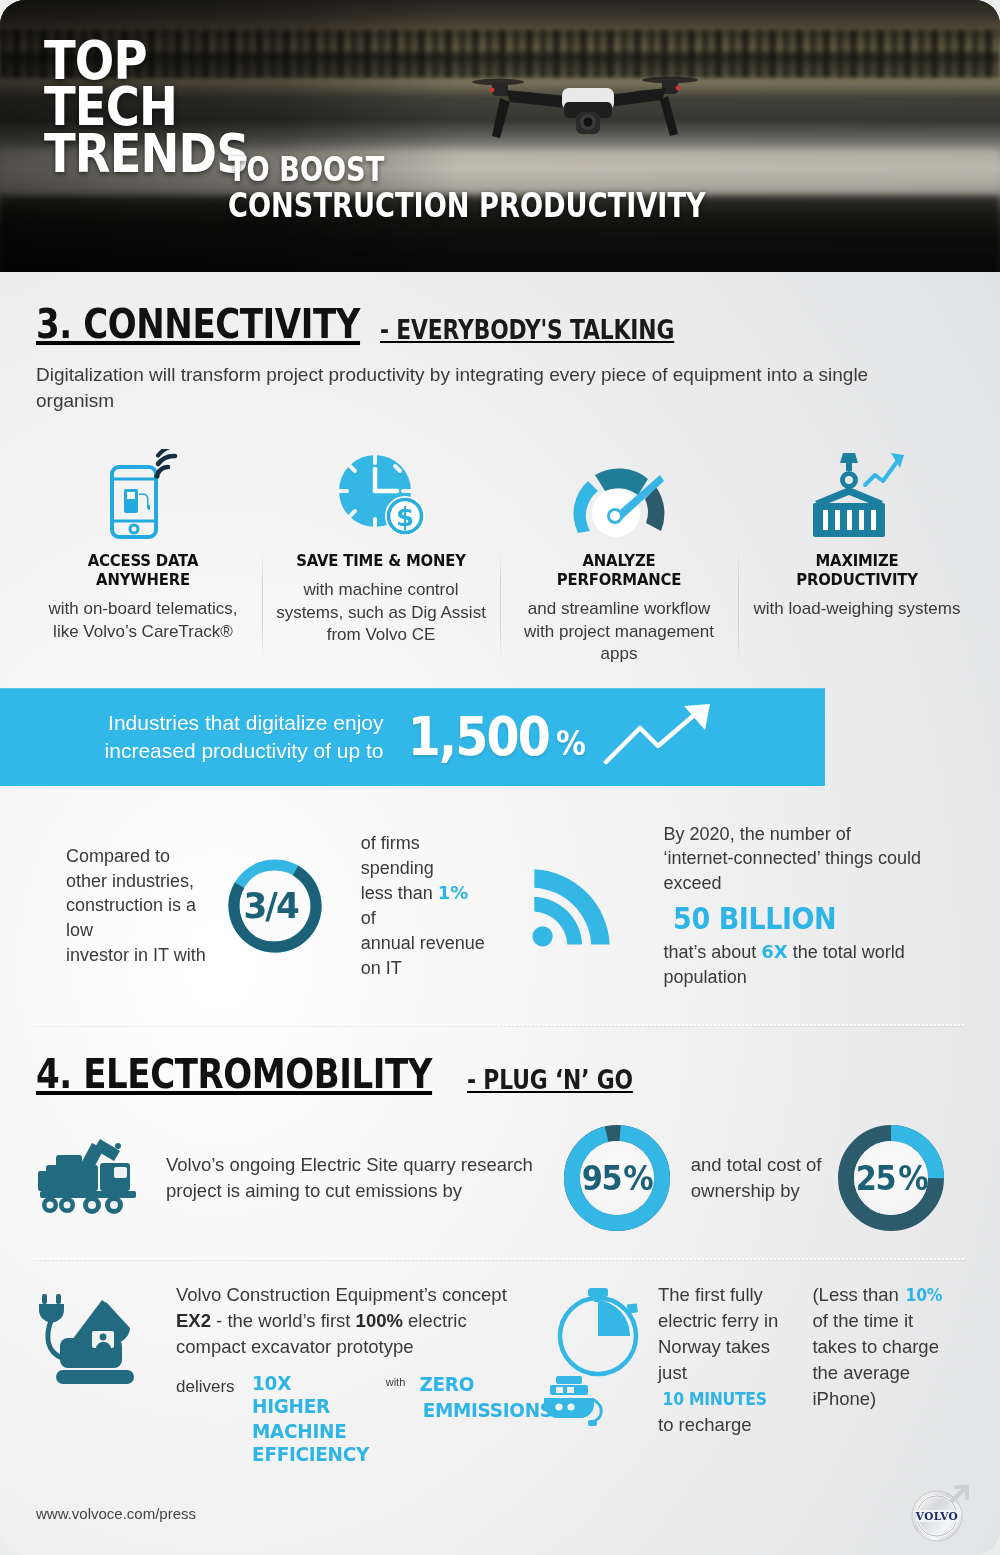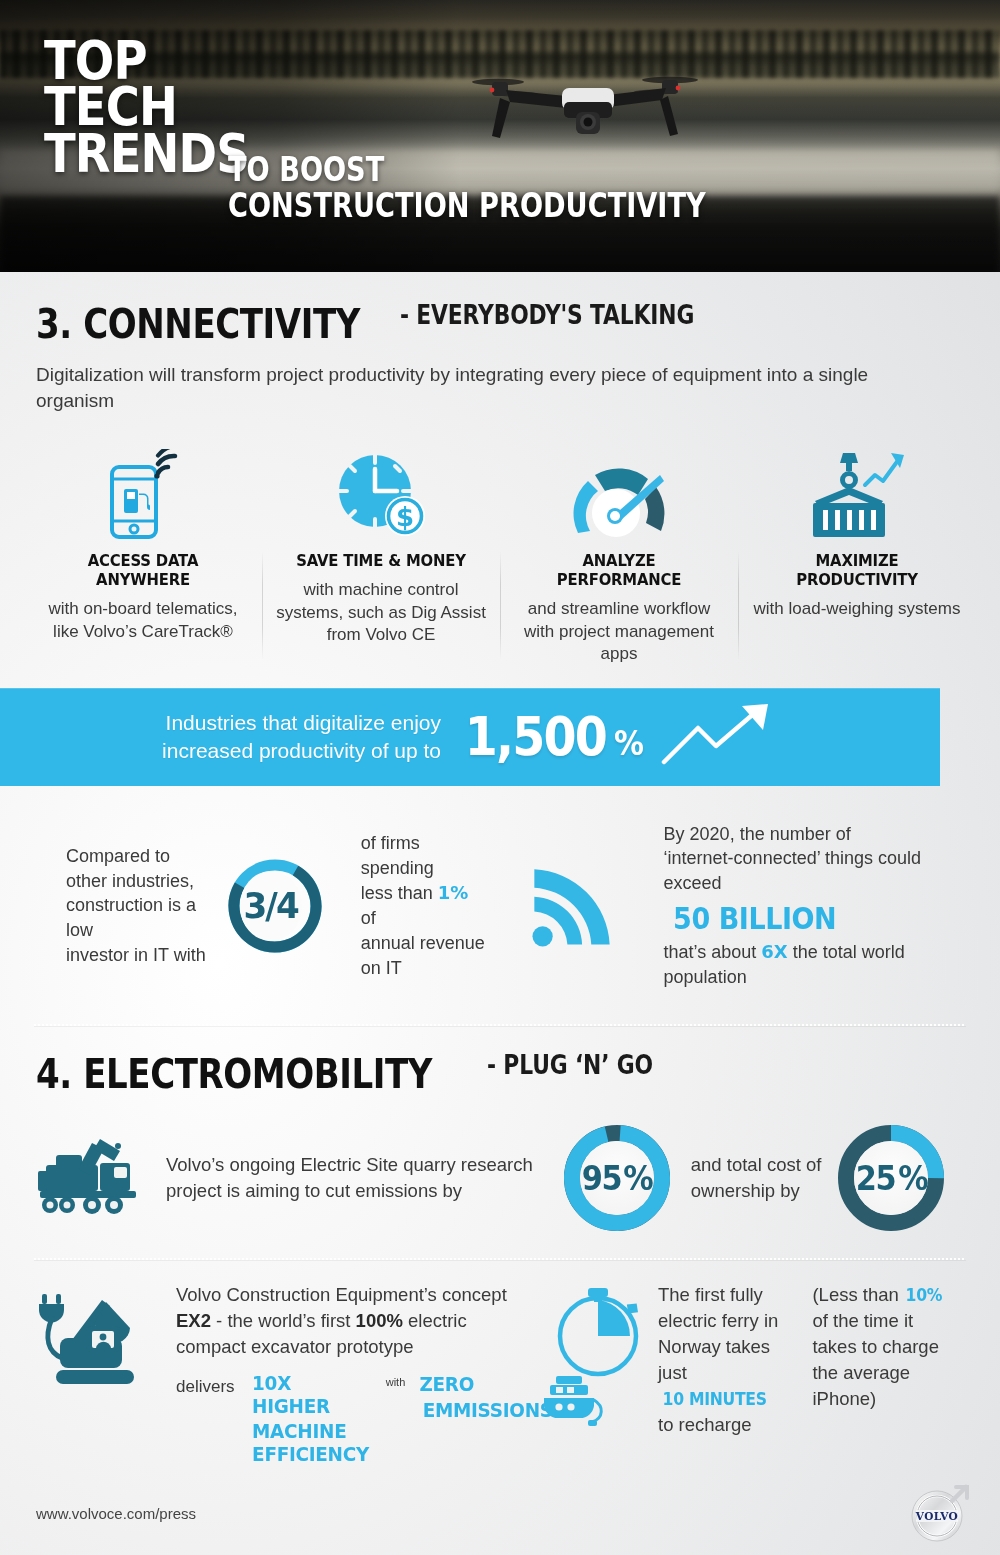--- a/index.html
+++ b/index.html
@@ -5,20 +5,21 @@
   * { margin:0; padding:0; box-sizing:border-box; }
   html,body { width:1000px; height:1555px; }
   body {
     font-family:"Liberation Sans", sans-serif;
     background:#eceded;
     -webkit-font-smoothing:antialiased;
   }
   .page { position:relative; width:1000px; height:1555px; overflow:hidden;
           background:
             radial-gradient(ellipse at 22% 62%, #ffffff 0%, #f4f4f5 34%, #e4e5e6 78%, #dcdddf 100%);
+          border-radius: 25px;
   }
 
   
   .hero { position:relative; width:1000px; height:272px; overflow:hidden;
           background:#1b1b19; }
   .hero-sky { position:absolute; inset:0;
     background:
       linear-gradient(180deg,#2b2a24 0%,#403c2f 6%, #6b6149 13%, #c6b489 19%, #ded1a8 24%, #8d8569 30%,
         #4a4a3f 36%, #3b3d38 44%, #6a6b62 50%, #a9a79c 56%, #c9c6bc 62%, #b5b2a7 68%,
         #5d5b51 76%, #2a2a26 84%, #141413 100%);
@@ -50,40 +51,40 @@
   .tt-tech { font-size:54px; }
   .tt-trends { font-size:54px; }
   .hero-sub { position:absolute; left:228px; top:152px; z-index:5;
      font-family:"DejaVu Sans", sans-serif; font-weight:bold; color:#fff; line-height:1.0;
      text-shadow:0 2px 6px rgba(0,0,0,.55); transform:scaleX(.80); transform-origin:left top;}
   .hs1 { font-size:34px; letter-spacing:0px; }
   .hs2 { font-size:34px; letter-spacing:0px; margin-top:2px;}
 
   
   .sec { position:relative; }
-  .h-wrap { display:flex; align-items:flex-start; gap:20px; padding:0 36px; }
+  .h-wrap { display:flex; align-items:flex-end; gap:0; padding:0 36px;text-decoration:underline; }
   .h-main { font-family:"DejaVu Sans", sans-serif; font-weight:bold; font-size:41px;
             color:#111; letter-spacing:-0.5px; transform:scaleX(.83); transform-origin:left bottom; }
   .h-sub  { font-family:"DejaVu Sans", sans-serif; font-weight:bold; font-size:26px;
             color:#1a1a1a; letter-spacing:-0.2px; transform:scaleX(.84); transform-origin:left bottom;
             padding-bottom:3px; margin-left:-46px; }
   .intro { padding:14px 36px 0; font-size:19px; color:#3a3a3a; line-height:1.35; max-width:930px; }
 
   
   .cols { display:flex; padding:26px 24px 0; }
   .col { flex:1; text-align:center; padding:0 12px; position:relative; }
   .col + .col:before { content:""; position:absolute; left:0; top:112px; bottom:6px; width:1px;
       background:linear-gradient(180deg, rgba(0,0,0,0) 0%, rgba(0,0,0,.14) 30%, rgba(0,0,0,.14) 70%, rgba(0,0,0,0) 100%); }
   .col-ico { height:112px; display:flex; align-items:center; justify-content:center; }
   .col-title { font-family:"DejaVu Sans", sans-serif; font-weight:bold; font-size:16.5px; color:#111;
      letter-spacing:-0.2px; transform:scaleX(.90); margin-bottom:9px; }
   .col-body { font-size:17px; color:#3a3a3a; line-height:1.32; }
 
   
-  .banner { margin-top:22px; width:940px; height:98px; background:#32b8e8;
+  .banner { margin-top:22px; width:825px; height:98px; background:#32b8e8;
             display:flex; align-items:center; justify-content:center; gap:14px;
             box-shadow:inset 0 1px 0 rgba(255,255,255,.18); }
   .banner-text { color:#ffffff; font-size:21px; line-height:1.3; text-align:right; max-width:320px;
                  text-shadow:0 1px 1px rgba(0,0,0,.07); }
   .banner-num { font-family:"DejaVu Sans", sans-serif; font-weight:bold; color:#fff;
                 font-size:54px; letter-spacing:-2px; transform:scaleX(.88); text-shadow:0 2px 3px rgba(0,0,0,.12);}
   .banner-pct { font-size:34px; font-weight:bold; margin-left:-4px;}
 
   
   .stats { display:flex; align-items:center; padding:36px 34px 0; }

